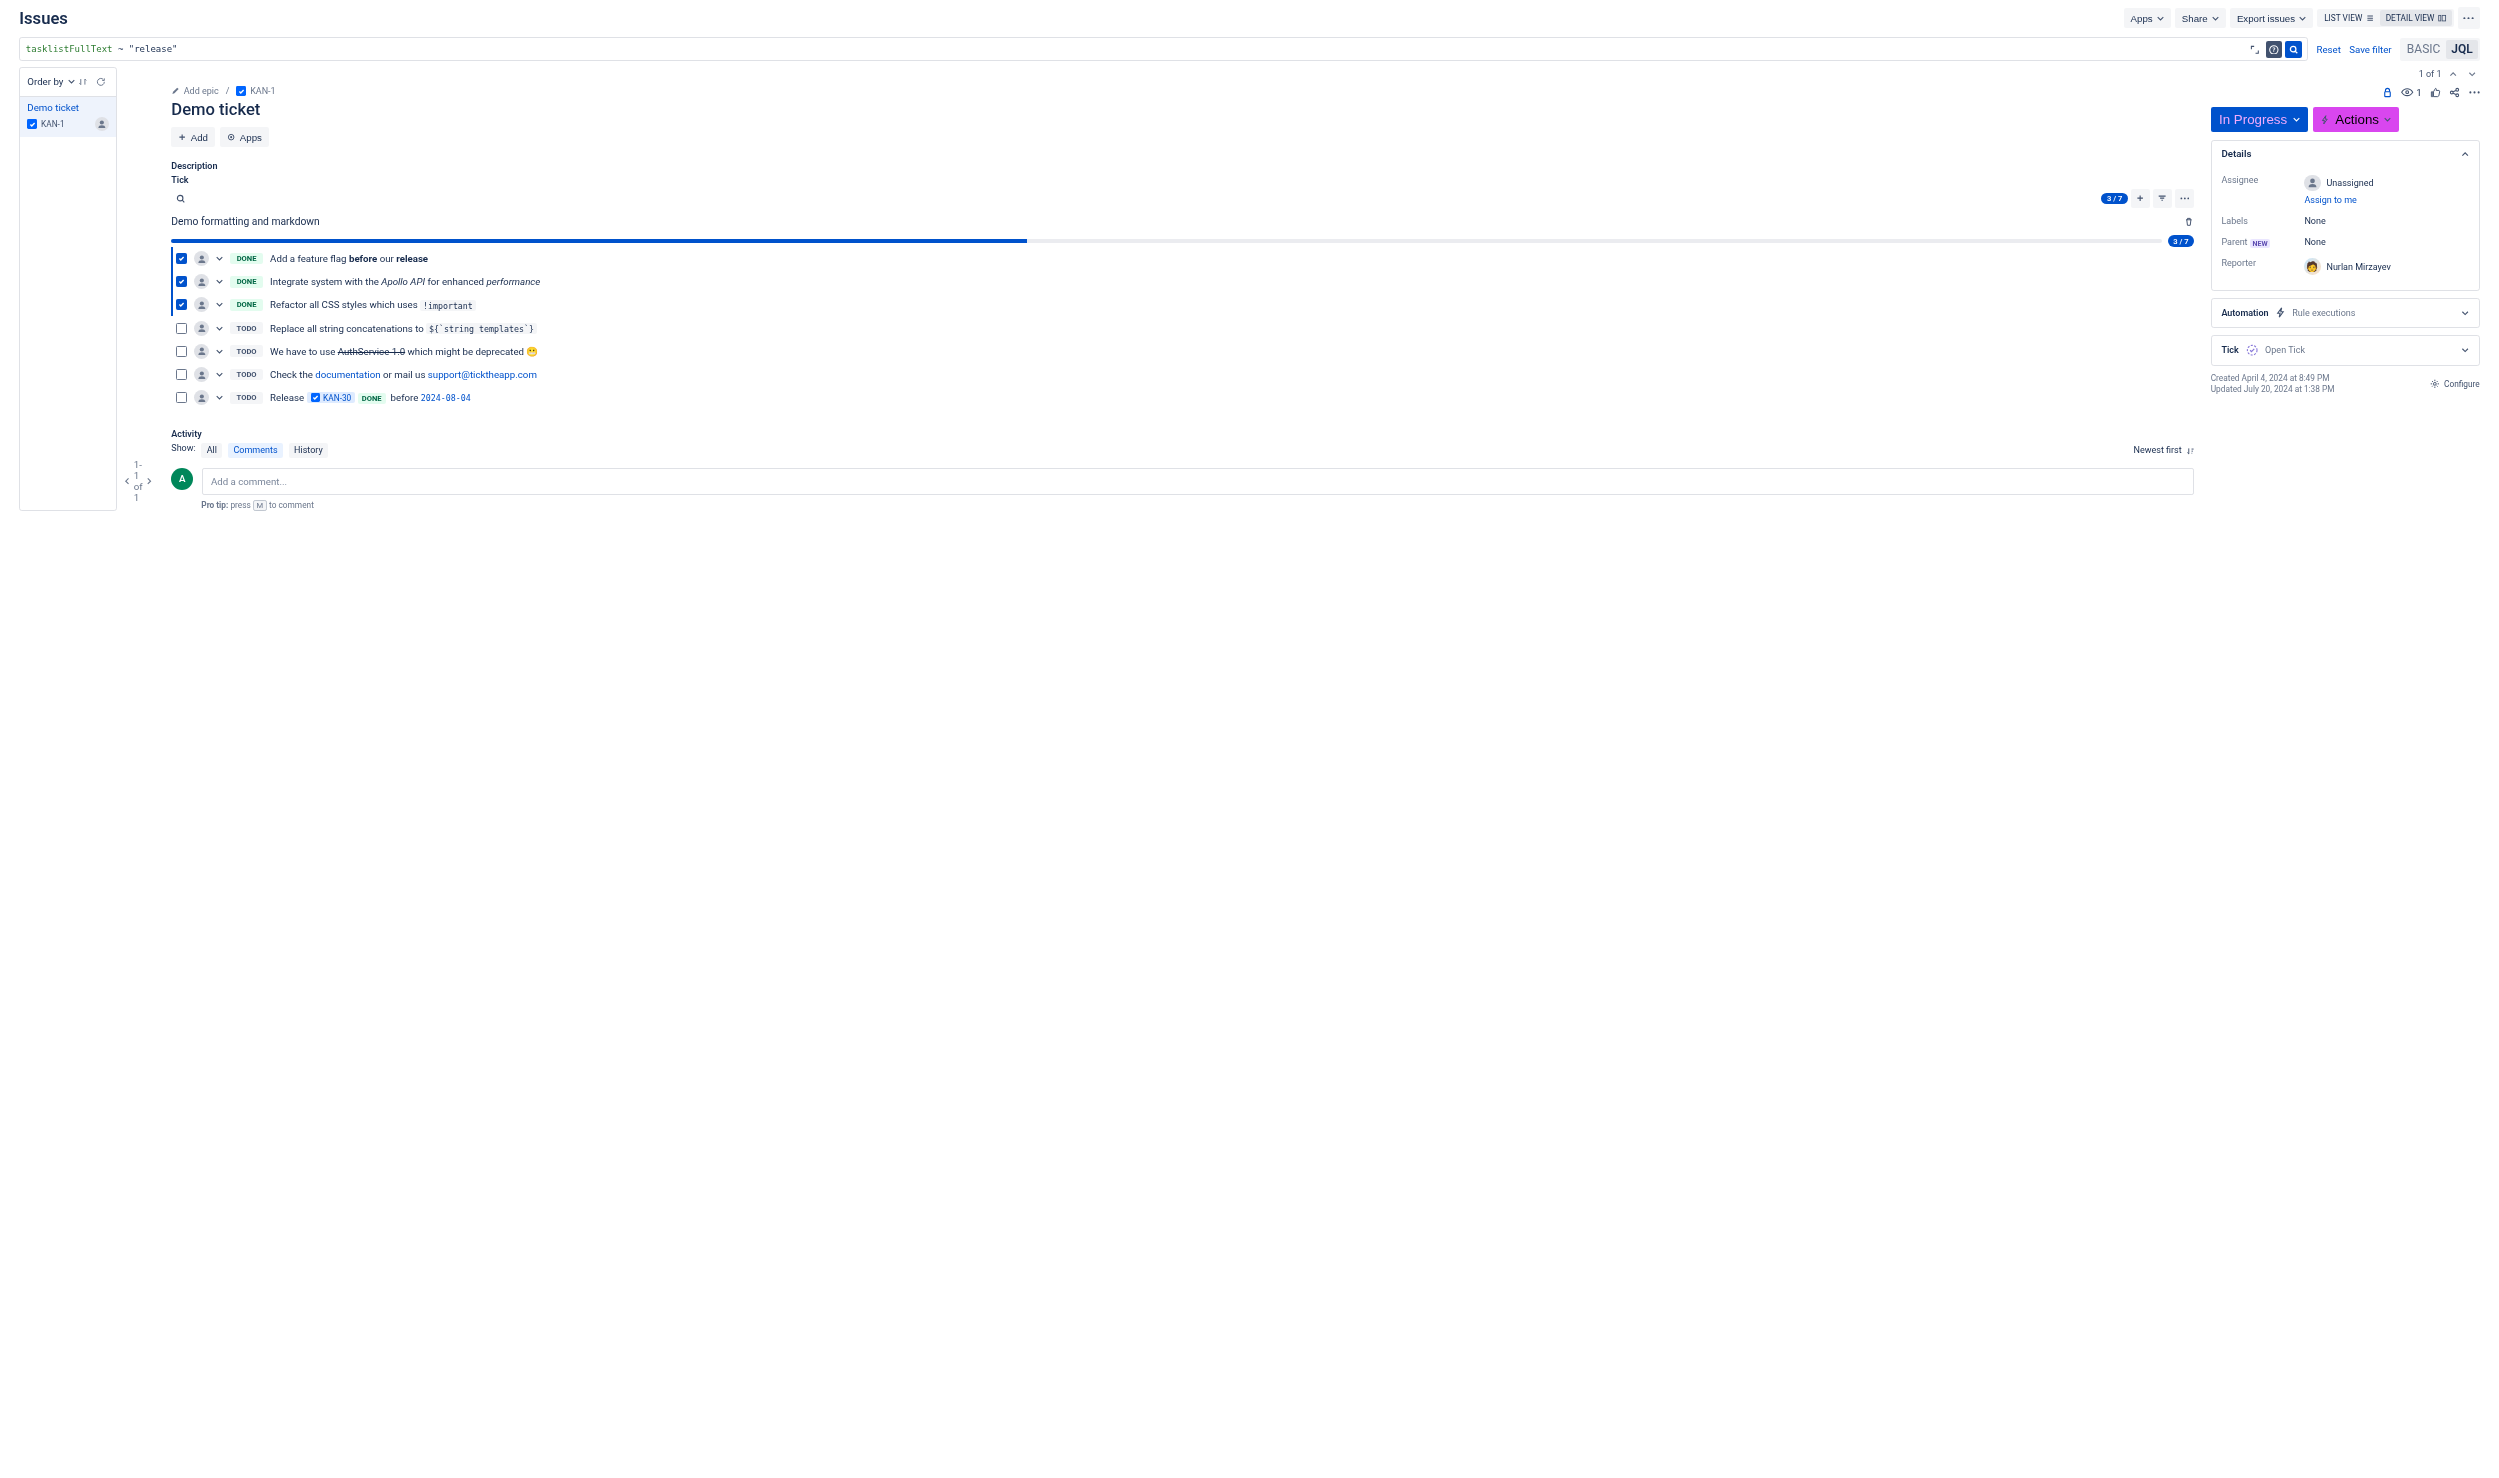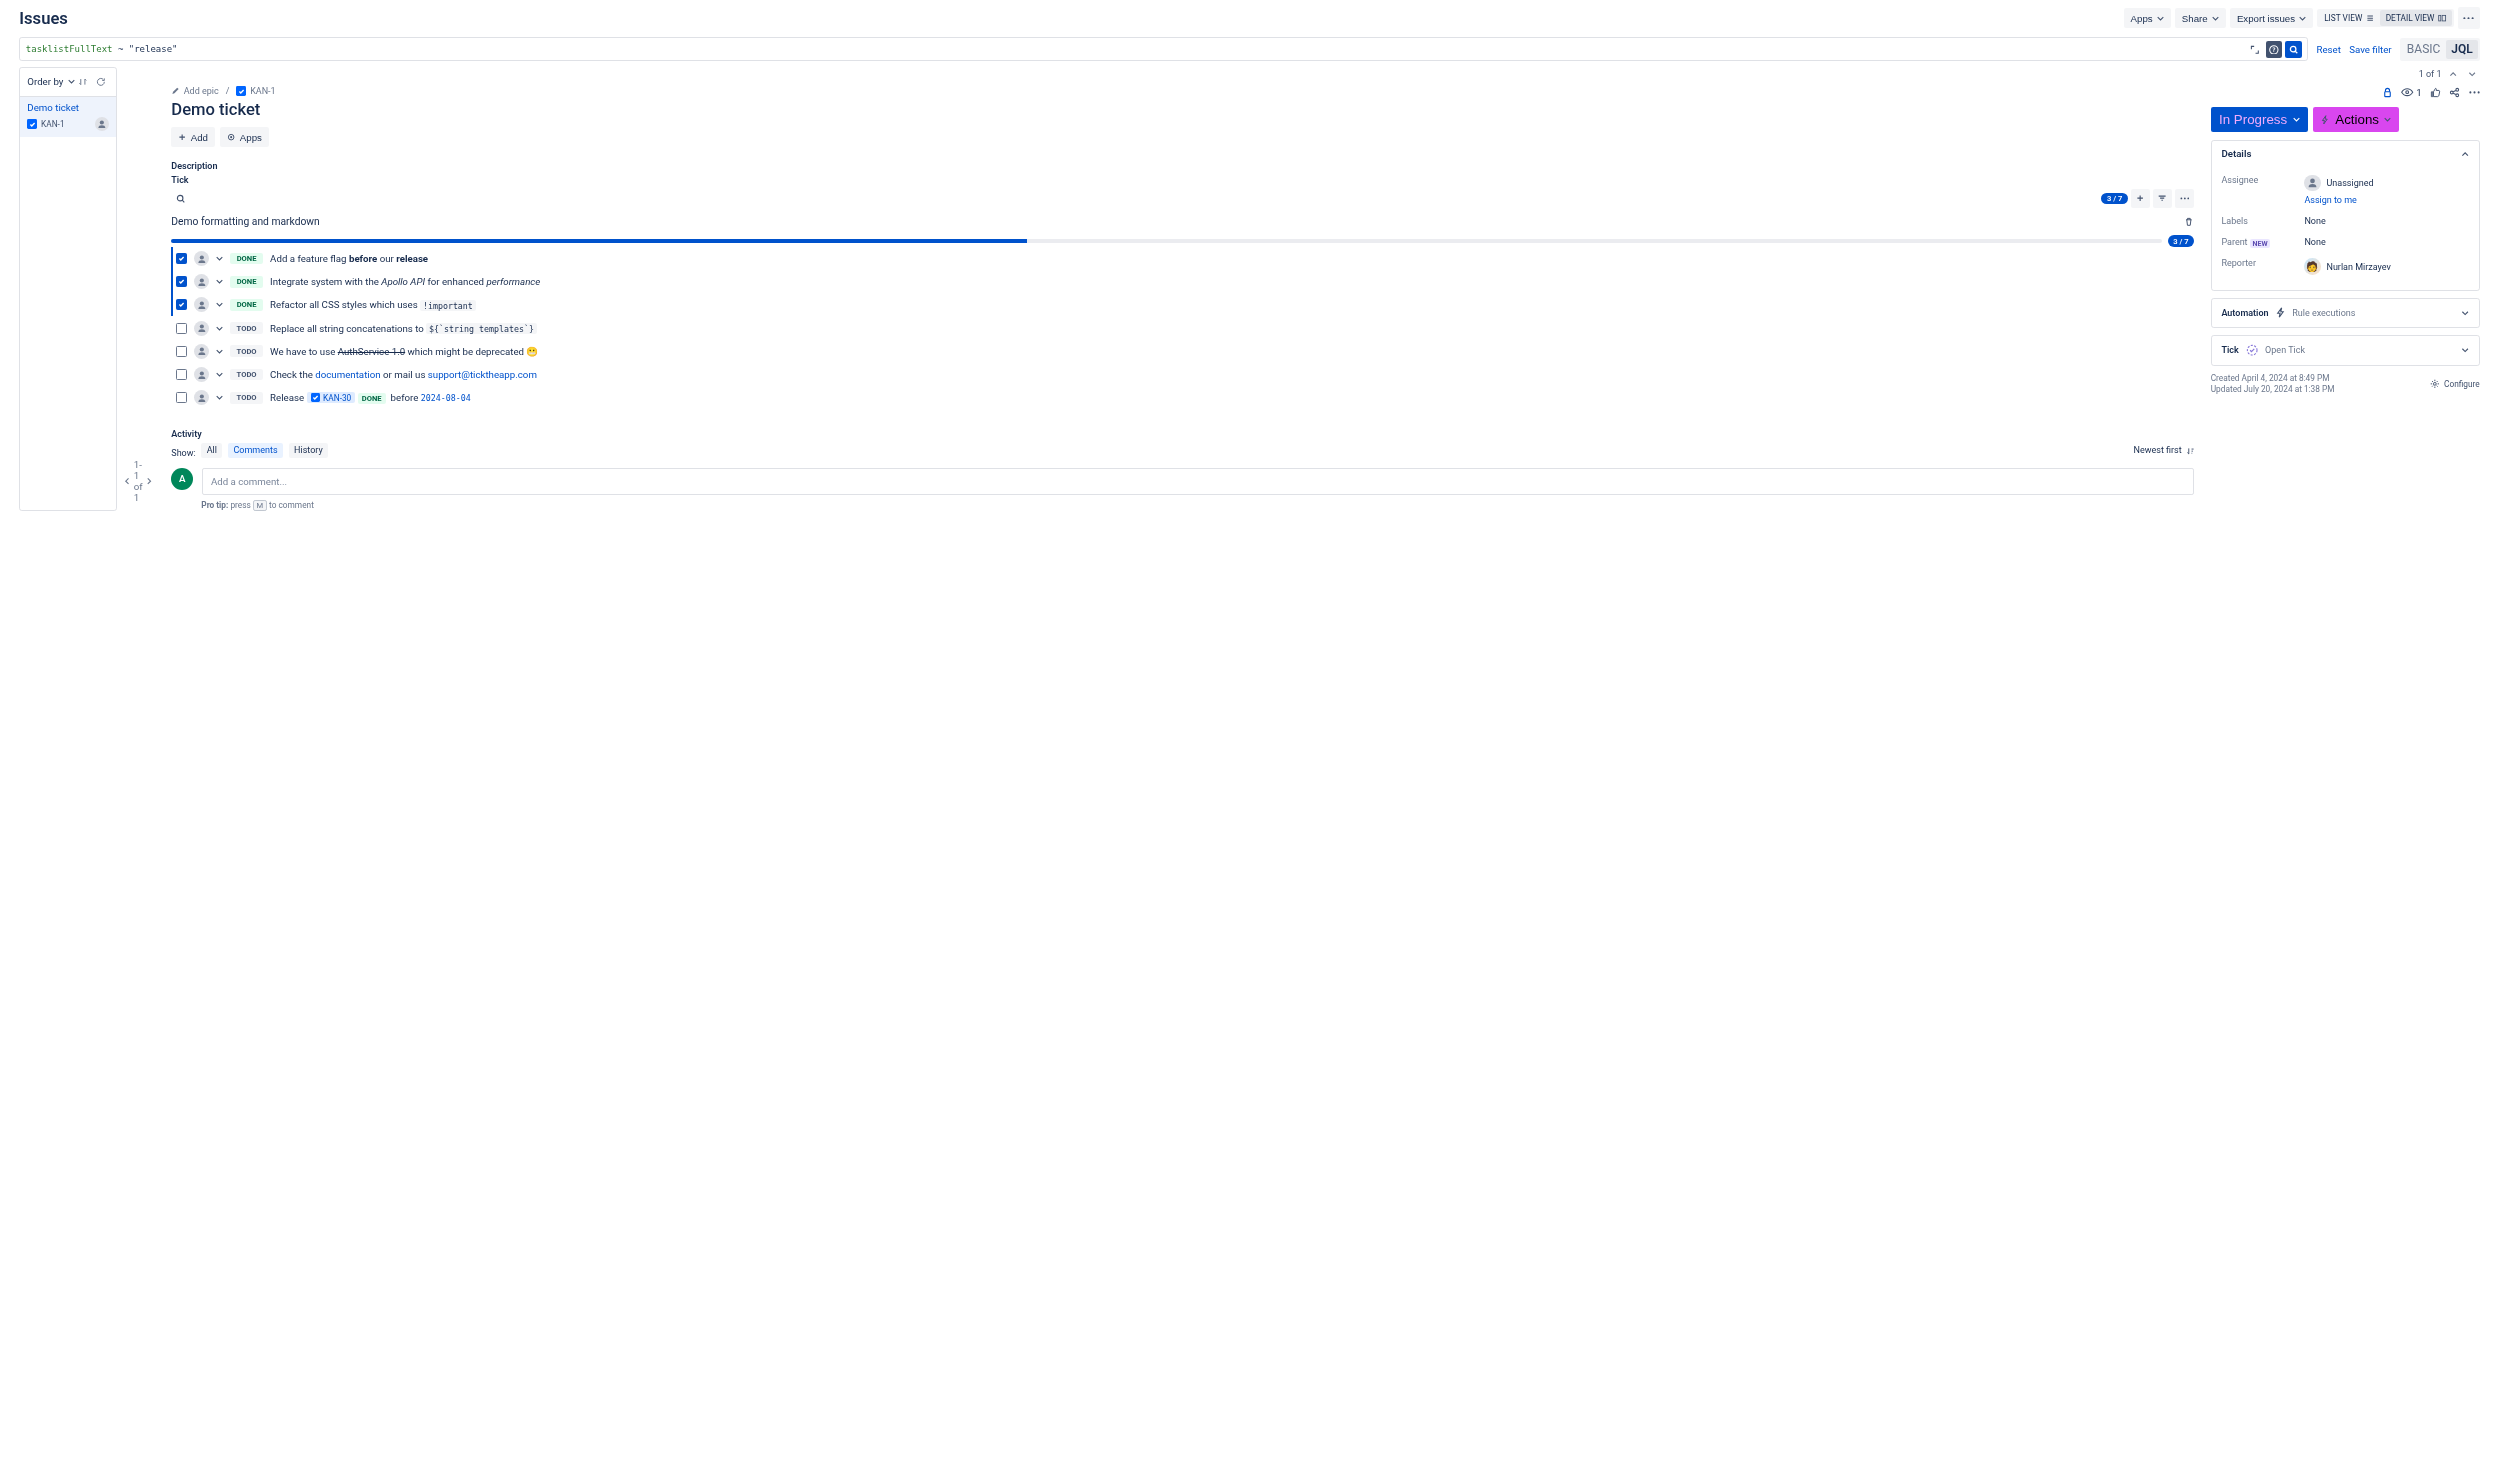--- a/index.html
+++ b/index.html
@@ -85,21 +85,21 @@
   .status-DONE { background: #e3fcef; color: #006644; }
   .status-TODO { background: #f4f5f7; color: #42526E; }
   .task-text { font-size: 9.7px; }
   .task-text code { font-family: SFMono-Regular, Menlo, monospace; background: #f4f5f7; padding: 0.7px 2.8px; border-radius: 2.1px; font-size: 8.3px; }
   .inline-badge { display: inline-flex; align-items: center; gap: 2.8px; background: #deebff; border-radius: 2.1px; padding: 0.7px 4.1px; color: #0052cc; font-size: 8.3px; }
   .lozenge-done { background: #e3fcef; color: #006644; font-size: 7.6px; font-weight: 700; padding: 0.7px 4.1px; border-radius: 2.1px; }
   .datecode { font-family: SFMono-Regular, Menlo, monospace; color: #0052cc; font-size: 8.3px; }
 
   .activity { margin-top: 19.3px; }
   .tabs-row { display: flex; justify-content: space-between; align-items: center; }
-  .tabs-left { display: flex; align-items: flex-end; gap: 5.5px; font-size: 9px; }
+  .tabs-left { display: flex; align-items: flex-start; gap: 5.5px; font-size: 9px; }
   .tab { background: #f4f5f7; padding: 2.8px 5.5px; border-radius: 2.1px; cursor: pointer; }
   .tab.active { background: #e9f2ff; color: #0052cc; }
   .sort-btn { display: inline-flex; gap: 4.1px; align-items: flex-end; font-size: 9px; cursor: pointer; }
   .comment-row { display: flex; gap: 8.3px; margin-top: 9.7px; align-items: flex-start; }
   .comment-avatar { width: 22px; height: 22px; border-radius: 50%; background: #00875A; color: #fff; display: inline-flex; align-items: center; justify-content: center; font-weight: 600; }
   .comment-input { flex: 1; border: 0.7px solid #dfe1e6; border-radius: 2.1px; padding: 7px 8.3px; color: #7a869a; cursor: text; }
   .protip { font-size: 8.3px; color: #6b778c; margin-top: 5.5px; margin-left: 30px; }
   .protip .key { display: inline-block; border: 0.7px solid #c1c7d0; border-radius: 2.1px; padding: 0 2.8px; font-size: 7.6px; background: #f4f5f7; }
 
   .status-row { display: flex; gap: 5.5px; margin-bottom: 8.3px; }

